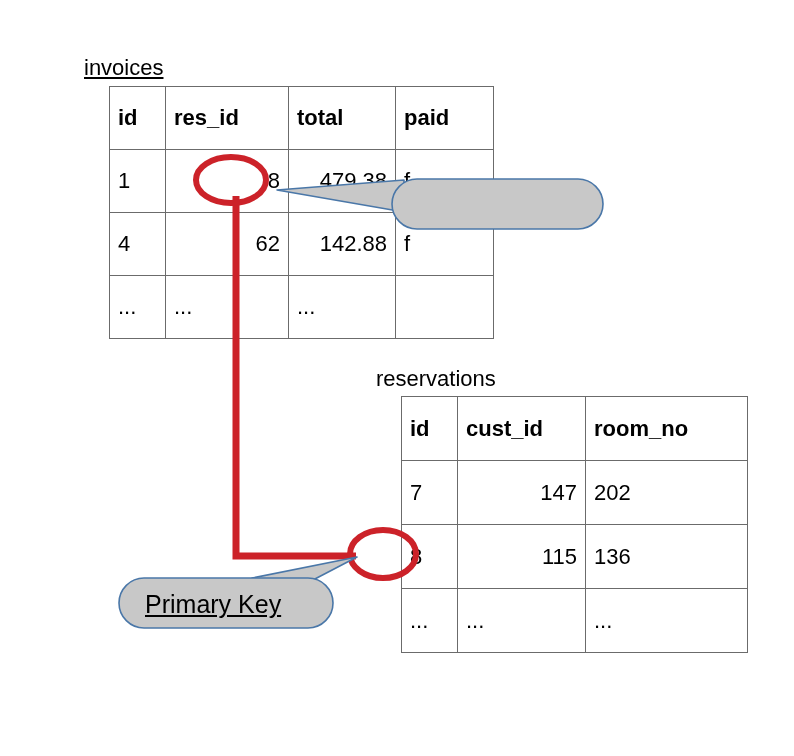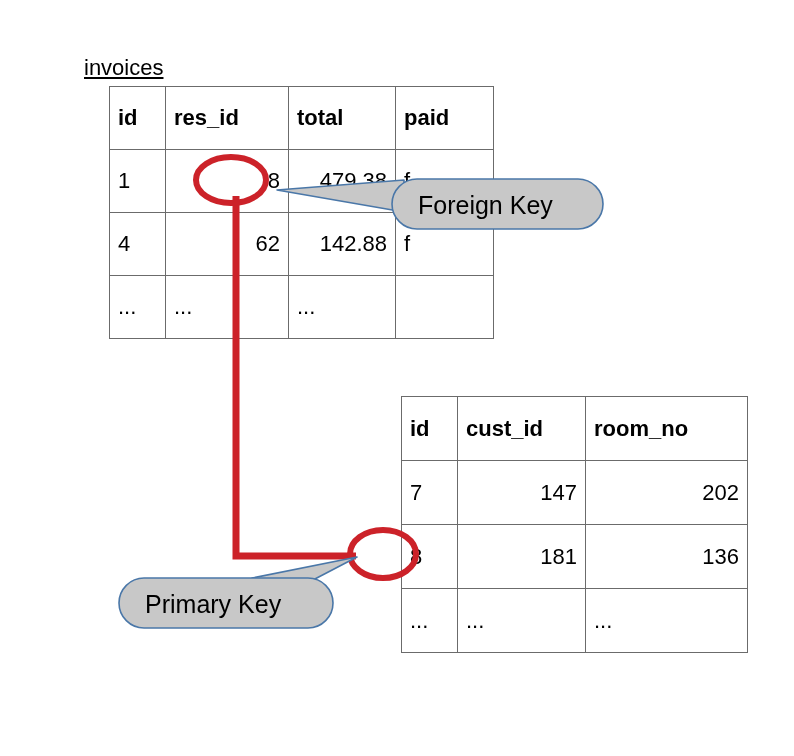--- a/index.html
+++ b/index.html
@@ -42,21 +42,21 @@
     padding: 0 8px;
     vertical-align: middle;
     background: transparent;
   }
   .db-table td.hdr {
     font-weight: bold;
     text-align: left;
   }
   .al-left   { text-align: left; }
   .al-right  { text-align: right; }
-  .al-center { text-align: right; }
+  .al-center { text-align: left; }
 
   
   #invoices-table { left: 74px; top: 86px; width: 384px; }
   #invoices-table col.c0 { width: 56px; }
   #invoices-table col.c1 { width: 123px; }
   #invoices-table col.c2 { width: 107px; }
   #invoices-table col.c3 { width: 98px; }
   #invoices-table tr { height: 63px; }
 
   
@@ -116,41 +116,42 @@
       </tr>
       <tr>
         <td class="al-left">...</td>
         <td class="al-left">...</td>
         <td class="al-left">...</td>
         <td class="al-left"></td>
       </tr>
     </tbody>
   </table>
 
+  <div class="table-title" style="left:376px; top:366px;">reservations</div>
 
   <table class="db-table" id="reservations-table">
     <colgroup>
       <col class="c0">
         <col class="c1">
         <col class="c2">
     </colgroup>
     <tbody>
       <tr>
         <td class="hdr">id</td>
         <td class="hdr">cust_id</td>
         <td class="hdr">room_no</td>
       </tr>
       <tr>
         <td class="al-left">7</td>
         <td class="al-right">147</td>
         <td class="al-center">202</td>
       </tr>
       <tr>
         <td class="al-left">8</td>
-        <td class="al-right">181</td>
+        <td class="al-right">115</td>
         <td class="al-center">136</td>
       </tr>
       <tr>
         <td class="al-left">...</td>
         <td class="al-left">...</td>
         <td class="al-left">...</td>
       </tr>
     </tbody>
   </table>
 
@@ -166,17 +167,16 @@
       <path d="M 277 190 L 404 180 L 404 212 Z" fill="#c8c8c8" stroke="#4a77a8" stroke-width="1.6" stroke-linejoin="round"></path>
       <rect x="392" y="179" width="211" height="50" rx="25" ry="25" fill="#c8c8c8" stroke="#4a77a8" stroke-width="1.6"></rect>
     </g>
 
     <g>
       <path d="M 357 557 L 290 592 L 252 578 Z" fill="#c8c8c8" stroke="#4a77a8" stroke-width="1.6" stroke-linejoin="round"></path>
       <rect x="119" y="578" width="214" height="50" rx="25" ry="25" fill="#c8c8c8" stroke="#4a77a8" stroke-width="1.6"></rect>
     </g>
   </svg>
 
-  <div class="callout-label" style="left:418px; top:191px;">Foreign Key</div>
 
-  <div class="callout-label" style="left:145px; top:590px;">Primary Key</div>
+  <div class="callout-label" style="left:145px; top:590px;text-decoration:underline;">Primary Key</div>
 
 </div>
 
 </body></html>

